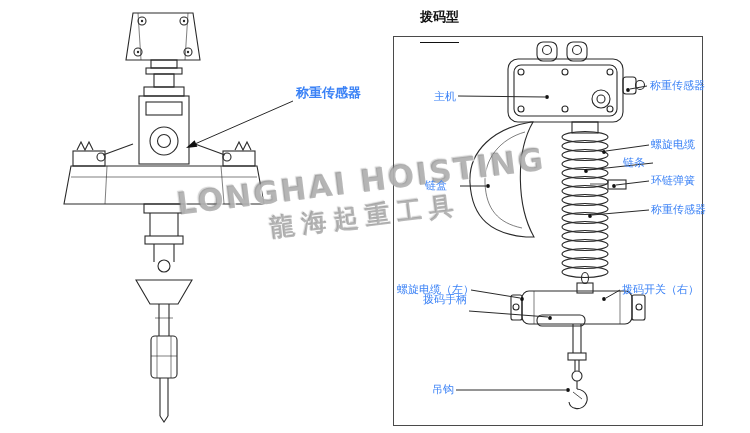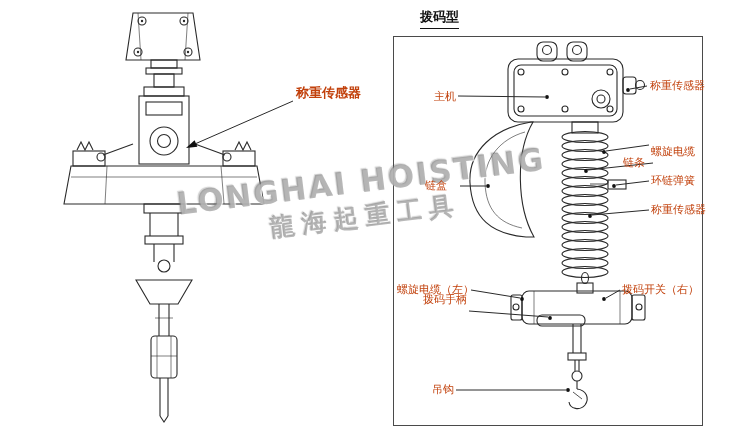--- a/index.html
+++ b/index.html
@@ -1,24 +1,24 @@
 <!DOCTYPE html>
 <html><head>
 <meta charset="utf-8">
 <style>
   html,body{margin:0;padding:0;background:#fff;}
   .stage{
     position:relative;width:750px;height:433px;background:#ffffff;overflow:hidden;
     font-family:"DejaVu Sans","Liberation Sans",sans-serif;color:#111;
   }
-  .label{position:absolute;font-size:11px;line-height:1.1;color:#c2410c;white-space:nowrap;}
+  .label{position:absolute;font-size:11px;line-height:1.1;color:#3b82f6;white-space:nowrap;}
   .label.big{font-size:13px;font-weight:bold;}
   .fig-title{
     position:absolute;left:420px;top:8px;font-size:13px;font-weight:bold;
-    border-bottom:1px solid #111;padding-bottom:2px;
+    border-bottom:1px solid #111;padding-bottom:16px;
   }
   .right-box{position:absolute;left:393px;top:36px;width:308px;height:388px;border:1px solid #4a4a4a;background:#fff;}
   .right-box svg{position:absolute;left:0;top:0;}
   .watermark{
     position:absolute;left:168px;top:163px;width:390px;text-align:center;
     transform:rotate(-7deg);color:rgba(125,125,125,0.55);pointer-events:none;
   }
   .wm1{font-size:31px;font-weight:bold;letter-spacing:2px;
        text-shadow:1px 1px 1px rgba(255,255,255,0.85),-1px -1px 1px rgba(70,70,70,0.25);}
   .wm2{font-size:25px;font-weight:bold;letter-spacing:7px;margin-top:1px;
@@ -211,21 +211,21 @@
   </svg>
 
   <div class="fig-title">拨码型</div>
 
   <div class="label big" style="left:296px;top:86px">称重传感器</div>
 
   <div class="label" style="left:434px;top:91px">主机</div>
 
   <div class="label" style="left:650px;top:80px">称重传感器</div>
 
-  <div class="label" style="left:651px;top:146px">螺旋电缆</div>
+  <div class="label" style="left:651px;top:139px">螺旋电缆</div>
 
   <div class="label" style="left:623px;top:157px">链条</div>
 
   <div class="label" style="left:651px;top:175px">环链弹簧</div>
 
   <div class="label" style="left:651px;top:204px">称重传感器</div>
 
   <div class="label" style="left:425px;top:180px">链盒</div>
 
   <div class="label" style="left:397px;top:284px">螺旋电缆（左）</div>

